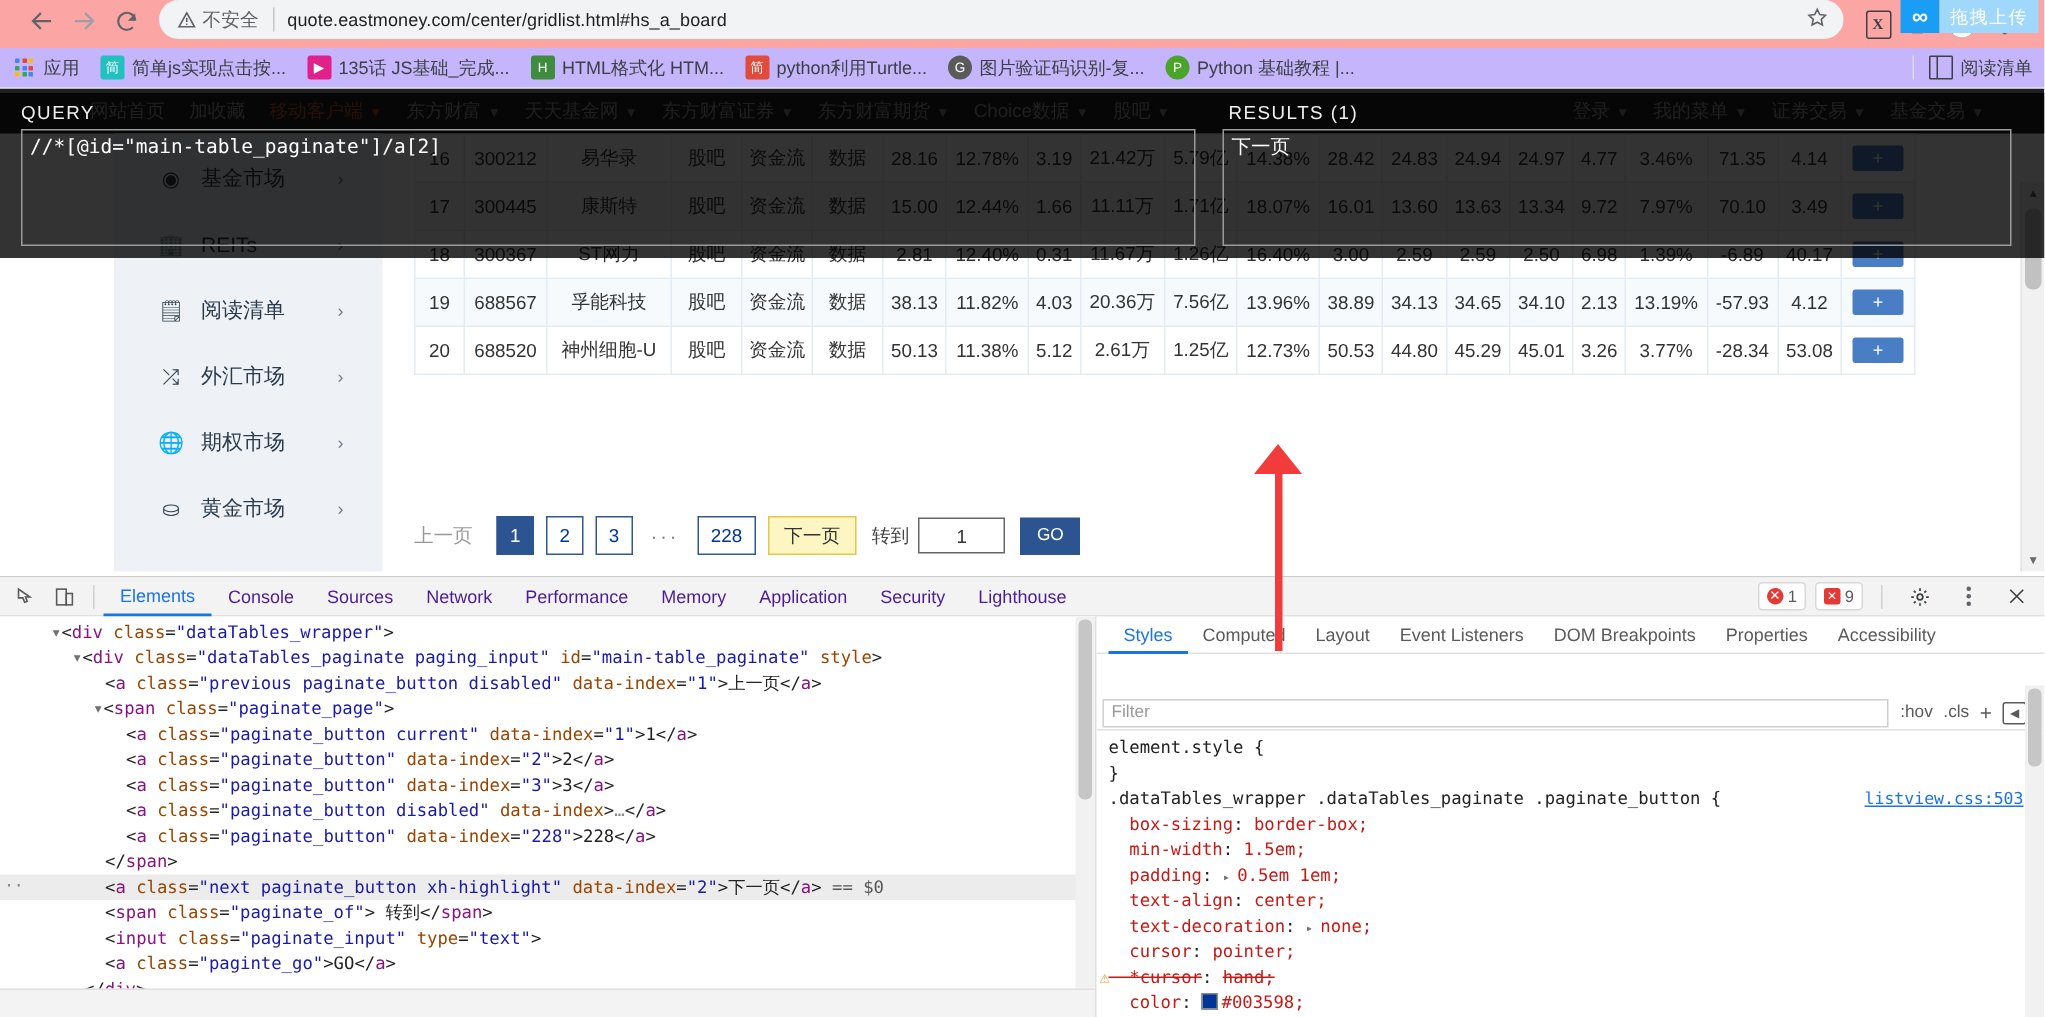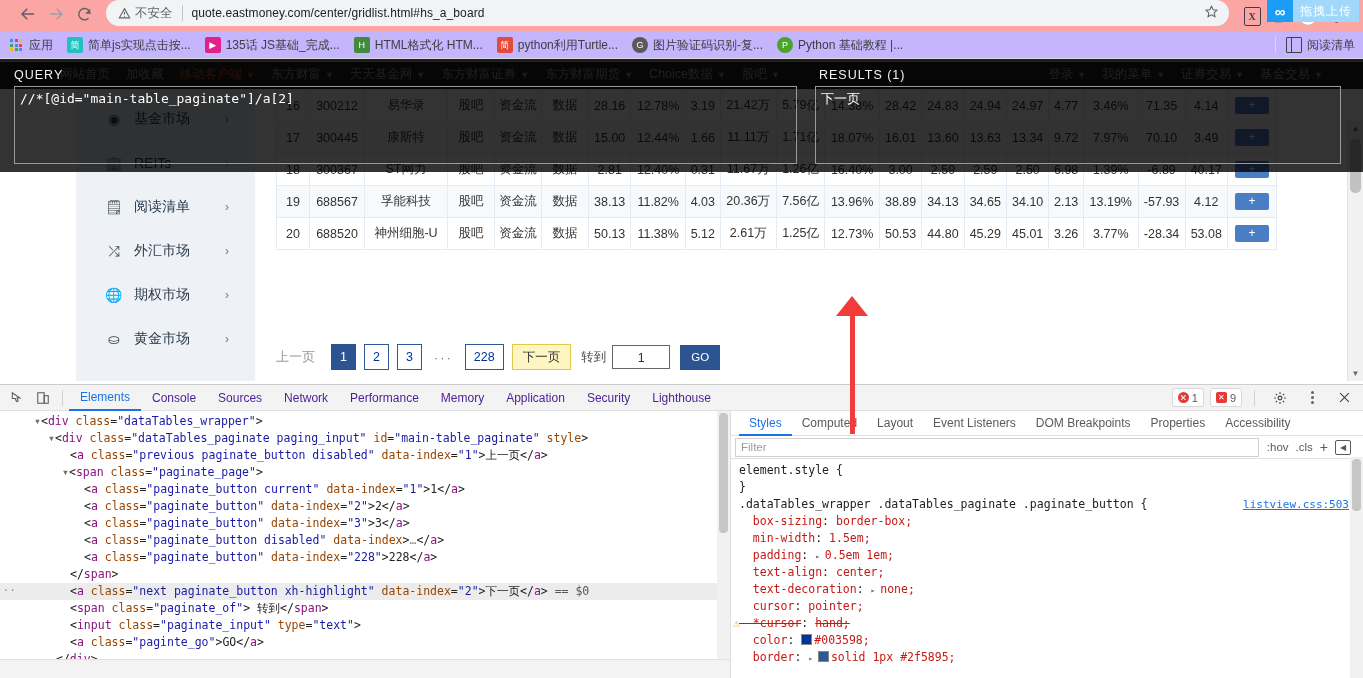--- a/index.html
+++ b/index.html
@@ -137,21 +137,21 @@
   .dom-scroll{position:absolute;right:0;top:0;bottom:0;width:13px;background:#f1f1f1;}
   .dom-scroll .thumb{position:absolute;left:2px;right:2px;top:2px;height:120px;background:#c6c6c6;border-radius:4px;}
   .dom-scroll .arr{height:12px;display:flex;align-items:center;justify-content:center;font-size:7px;color:#7a7a7a;}
   .dom-scroll .arr.bot{position:absolute;bottom:0;left:0;right:0;}
   .dt-breadcrumb{position:absolute;left:0;right:0;bottom:0;height:20px;border-top:1px solid #e0e0e0;background:#f3f3f3;}
 
   .dt-styles{flex:1 1 auto;position:relative;overflow:hidden;}
   .st-tabs{height:24px;display:flex;align-items:flex-start;border-bottom:1px solid #e0e0e0;padding-left:8px;background:#fff;}
   .st-tab{font-size:12px;color:#5a5a5a;padding:0 10px;height:23px;display:flex;align-items:center;}
   .st-tab.active{color:#1a73e8;border-bottom:2px solid #1a73e8;}
-  .st-filterbar{height:22px;display:flex;align-items:center;border-bottom:1px solid #e0e0e0;padding:0 4px;}
+  .st-filterbar{height:22px;display:flex;align-items:center;border-bottom:1px solid #e0e0e0;padding:0 4px;margin-top:28px;}
   .st-filter{flex:1 1 auto;height:17px;border:1px solid #d0d0d0;background:#fff;font-size:11.5px;color:#9a9a9a;padding:0 5px;line-height:17px;}
   .st-tools{display:flex;align-items:center;gap:7px;padding:0 8px;font-size:11.5px;color:#5a5a5a;}
   .st-box{width:14px;height:13px;border:1.2px solid #5a5a5a;border-radius:2px;display:flex;align-items:center;justify-content:center;font-size:8px;}
   .cssbody{font-family:"DejaVu Sans Mono","Liberation Mono",monospace;font-size:11.5px;line-height:17px;padding:3px 0 0 8px;color:#222;}
   .cssline{white-space:pre;height:17px;position:relative;}
   .sel-css{color:#222;}
   .prop{color:#c41a16;}
   .val{color:#c41a16;}
   .src{position:absolute;right:14px;color:#1a73e8;text-decoration:underline;font-size:11px;}
   .swatch{display:inline-block;width:9px;height:9px;border:1px solid #888;vertical-align:-1px;margin-right:2px;}

